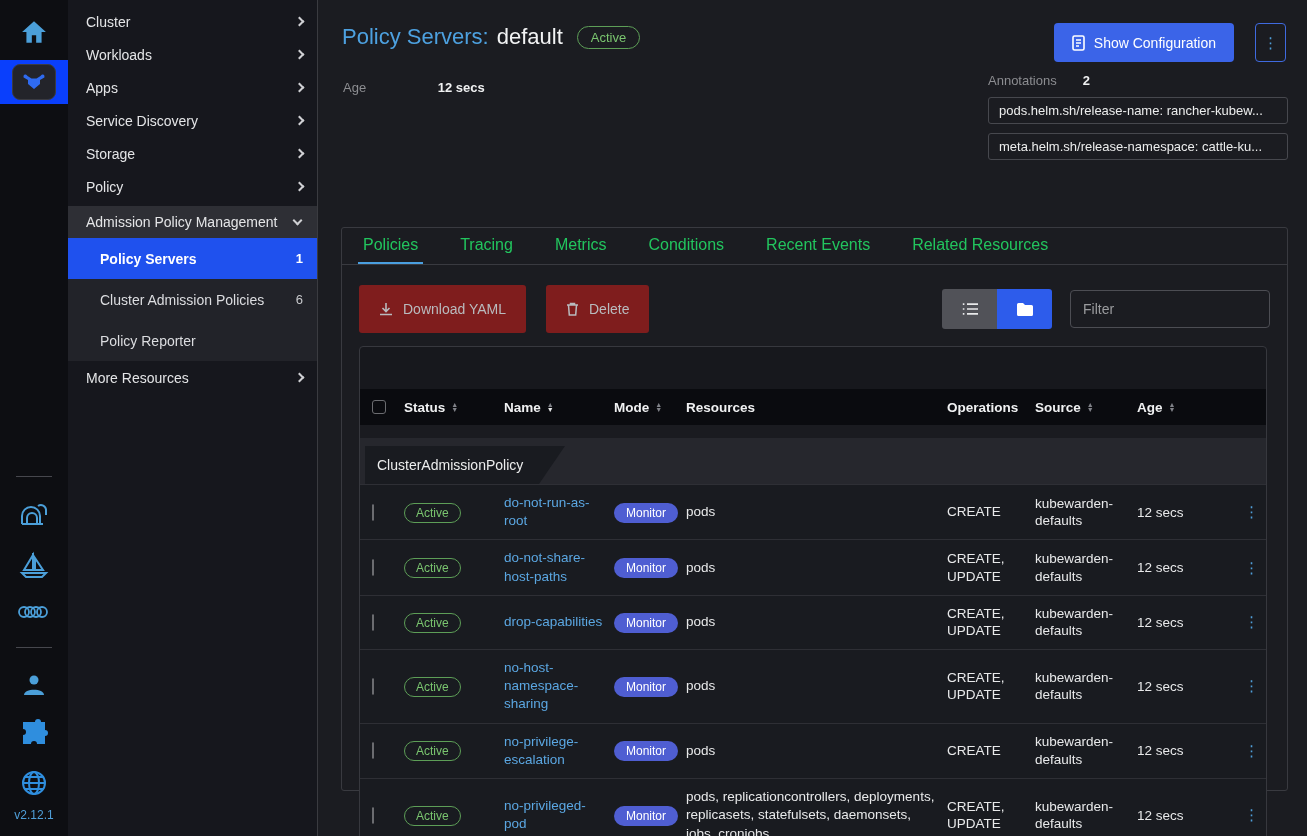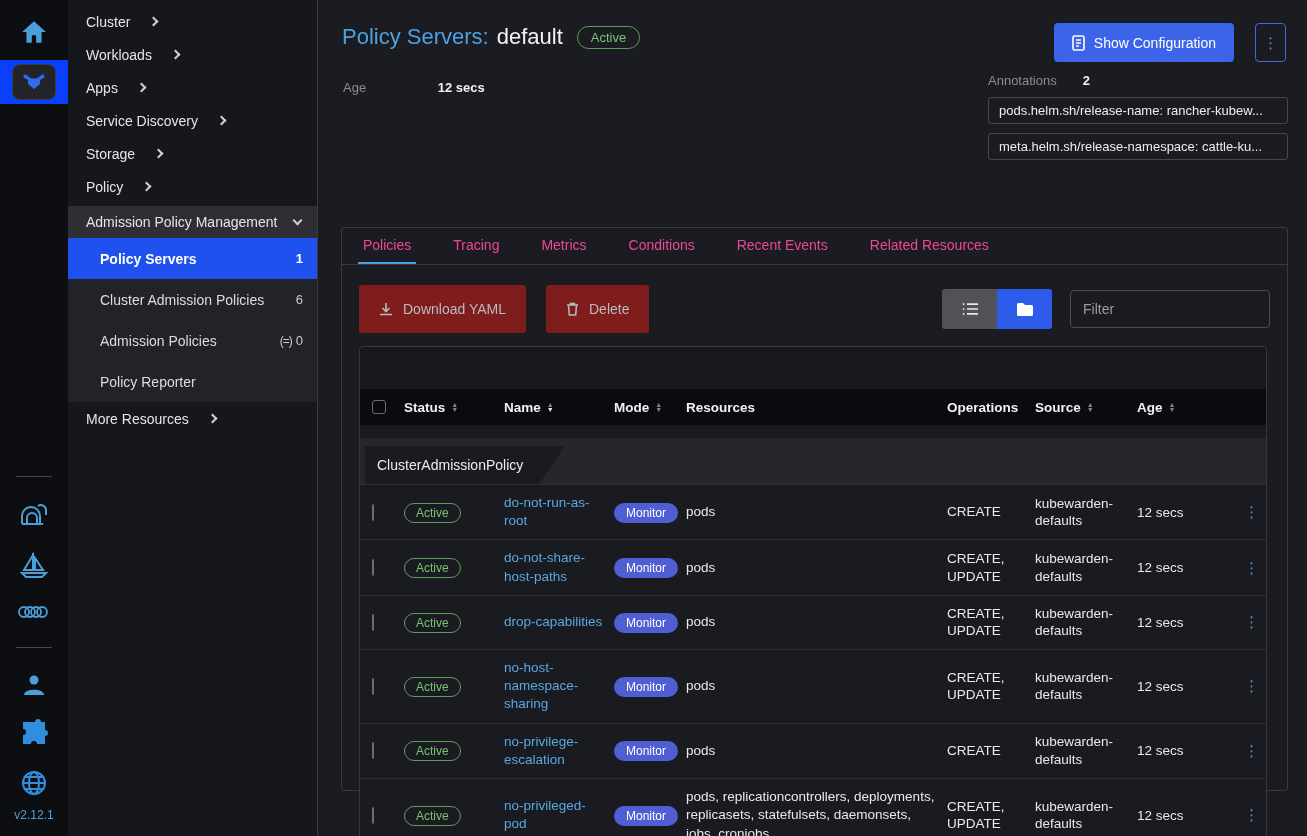--- a/index.html
+++ b/index.html
@@ -13,21 +13,21 @@
   .rail-active { width:68px; height:44px; background:#0a3ffc; display:flex; align-items:center; justify-content:center; }
   .rail-appbtn { width:44px; height:36px; background:#23242a; border:1px solid #3a3b42; border-radius:8px; display:flex; align-items:center; justify-content:center; }
   .rail-divider { width:36px; border-top:1px solid #46474d; margin:14px 0; }
   .rail-spacer { flex:1; }
   .rail-ico { margin:11px 0; cursor:pointer; display:flex; }
   .rail-version { color:#4f9fd9; font-size:12px; margin-bottom:14px; }
   .rail-bottomgroup { display:flex; flex-direction:column; align-items:center; }
 
   
   .sidebar { width:250px; background:#16171d; border-right:1px solid #3a3b40; flex-shrink:0; padding-top:5px; display:flex; flex-direction:column; }
-  .nav-item { height:33px; display:flex; align-items:center; justify-content:flex-start; padding:0 14px 0 18px; font-size:14px; color:#e4e5e7; cursor:pointer;gap:20px; }
+  .nav-item { height:33px; display:flex; align-items:center; justify-content:space-between; padding:0 14px 0 18px; font-size:14px; color:#e4e5e7; cursor:pointer;gap:20px; }
   .chev { width:7px; height:7px; border-right:2px solid #cfd0d3; border-bottom:2px solid #cfd0d3; display:inline-block; }
   .chev.r { transform:rotate(-45deg); }
   .chev.d { transform:rotate(45deg); margin-top:-3px; }
   .group-hdr { height:32px; background:#2e2f35; display:flex; align-items:center; justify-content:space-between; padding:0 16px 0 18px; font-size:14px; margin-top:3px; cursor:pointer; }
   .subnav { background:#222329; padding:0; }
   .sub-item { height:41px; display:flex; align-items:center; justify-content:space-between; padding:0 14px 0 32px; font-size:14px; color:#dcdde0; cursor:pointer; }
   .sub-item .count { color:#c9cacd; font-size:13px; }
   .sub-item.active { background:#1f51ee; color:#ffffff; font-weight:bold; }
   .sub-item.active .count { color:#ffffff; font-weight:bold; }
   .ns-flag { color:#c9cacd; font-size:12px; letter-spacing:-1px; margin-right:4px; }
@@ -47,21 +47,21 @@
   .meta-count { color:#f0f1f2; font-weight:bold; margin-left:26px; }
   .meta-age-val { color:#f0f1f2; font-weight:bold; }
   .tag-filled { display:inline-block; background:#37383e; color:#dfe0e2; border-radius:3px; padding:5px 10px; font-size:13px; margin-top:9px; width:fit-content; }
   .tag-outline { display:block; background:transparent; border:1px solid #47484e; color:#eceded; border-radius:3px; padding:5px 10px; font-size:13px; margin-top:9px; width:300px; white-space:nowrap; overflow:hidden; }
   .link { color:#4f9fd9; cursor:pointer; font-size:13px; }
   .col { display:flex; flex-direction:column; align-items:flex-start; }
 
   
   .panel { position:absolute; left:23px; right:19px; top:227px; height:564px; border:1px solid #393a40; border-radius:3px; }
   .tabs { height:37px; border-bottom:1px solid #393a40; display:flex; padding-left:16px; }
-  .tab { color:#ec4899; font-size:14px; padding:0 5px; margin-right:32px; display:flex; align-items:center; cursor:pointer; border-bottom:2px solid transparent; }
+  .tab { color:#22c55e; font-size:16px; padding:0 5px; margin-right:32px; display:flex; align-items:center; cursor:pointer; border-bottom:2px solid transparent; }
   .tab.active { border-bottom:2px solid #4a9fe0; }
 
   .toolbar { position:absolute; left:17px; right:17px; top:57px; display:flex; align-items:center; }
   .btn-gray { height:48px; background:#7f1d1d; border:none; border-radius:3px; color:#b9bbbe; font-size:14px; padding:0 20px; display:flex; align-items:center; gap:10px; font-family:inherit; cursor:default; }
   .btn-gray + .btn-gray { margin-left:20px; }
   .toolbar-right { margin-left:auto; display:flex; align-items:center; }
   .toggle { display:flex; border-radius:3px; overflow:hidden; }
   .toggle-btn { width:55px; height:40px; display:flex; align-items:center; justify-content:center; cursor:pointer; border:none; }
   .toggle-btn.list { background:#515258; }
   .toggle-btn.folder { background:#2d5ceb; }
@@ -192,24 +192,20 @@
         <span class="chev d"></span>
     </div>
     <div class="subnav">
       <div class="sub-item active">
         <span>Policy Servers</span>
         <span class="count">1</span>
       </div>
       <div class="sub-item">
         <span>Cluster Admission Policies</span>
         <span class="count">6</span>
-      </div>
-      <div class="sub-item">
-        <span>Admission Policies</span>
-        <span class="count"><span class="ns-flag">(=)</span><span>0</span></span>
       </div>
       <div class="sub-item">
         <span>Policy Reporter</span>
         <span class="count"></span>
       </div>
     </div>
     <div class="nav-item">
       <span>More Resources</span>
         <span class="chev r"></span>
     </div>

